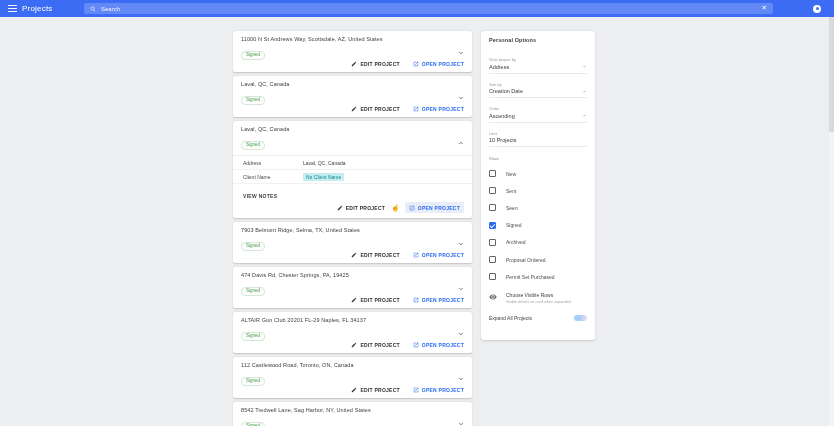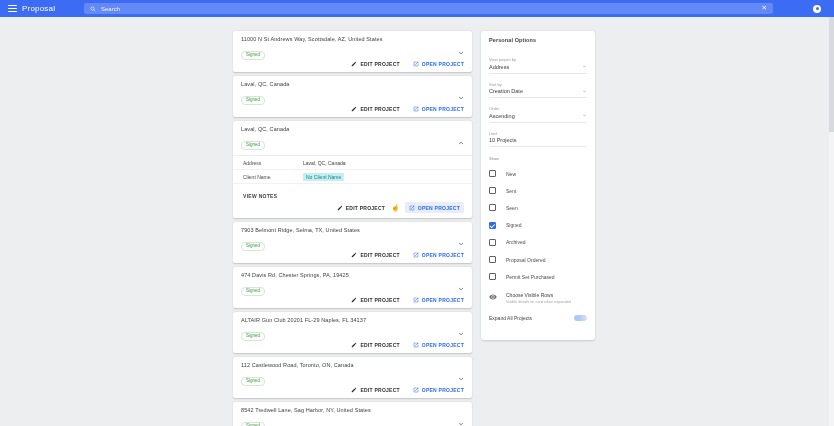--- a/index.html
+++ b/index.html
@@ -71,21 +71,21 @@
 </style>
 </head>
 <body>
 
 <header class="topbar">
   <div class="menu">
       <span></span>
       <span></span>
       <span></span>
     </div>
-  <div class="app-title">Proposal</div>
+  <div class="app-title">Projects</div>
   <div class="searchbar">
     <svg viewBox="0 0 24 24">
         <circle cx="10" cy="10" r="6.5"></circle>
         <line x1="15" y1="15" x2="21" y2="21"></line>
       </svg>
     <input type="text" placeholder="Search" style="">
     <span class="clear">✕</span>
   </div>
   <span class="circle-icon">
       <span class="dot"></span>

